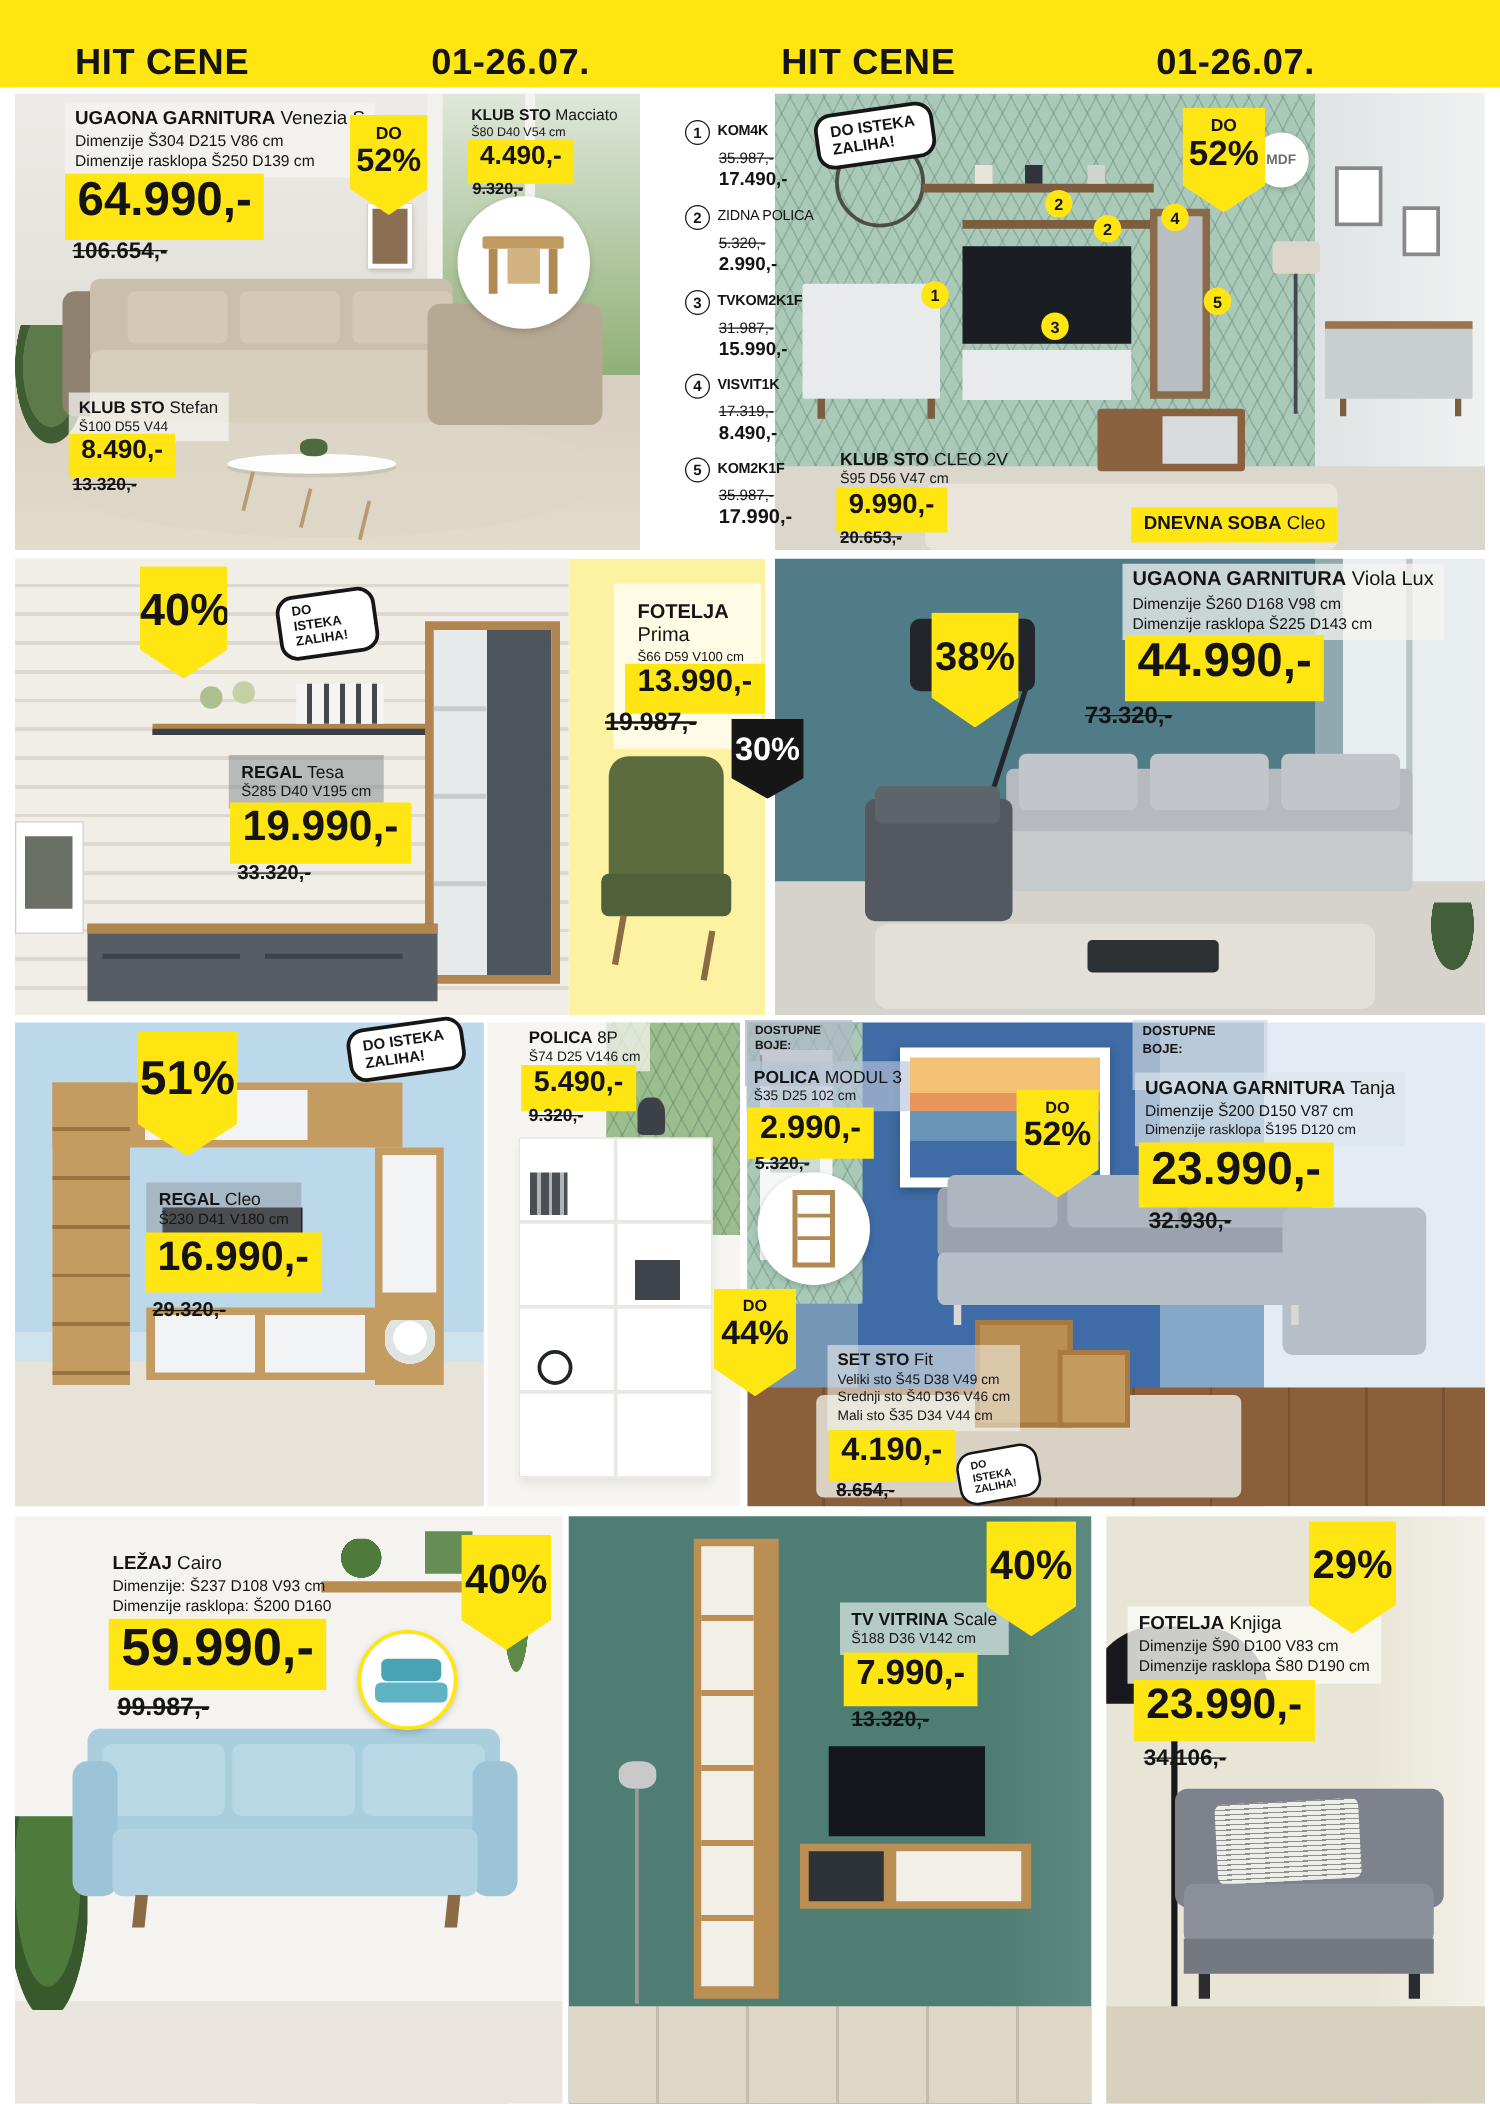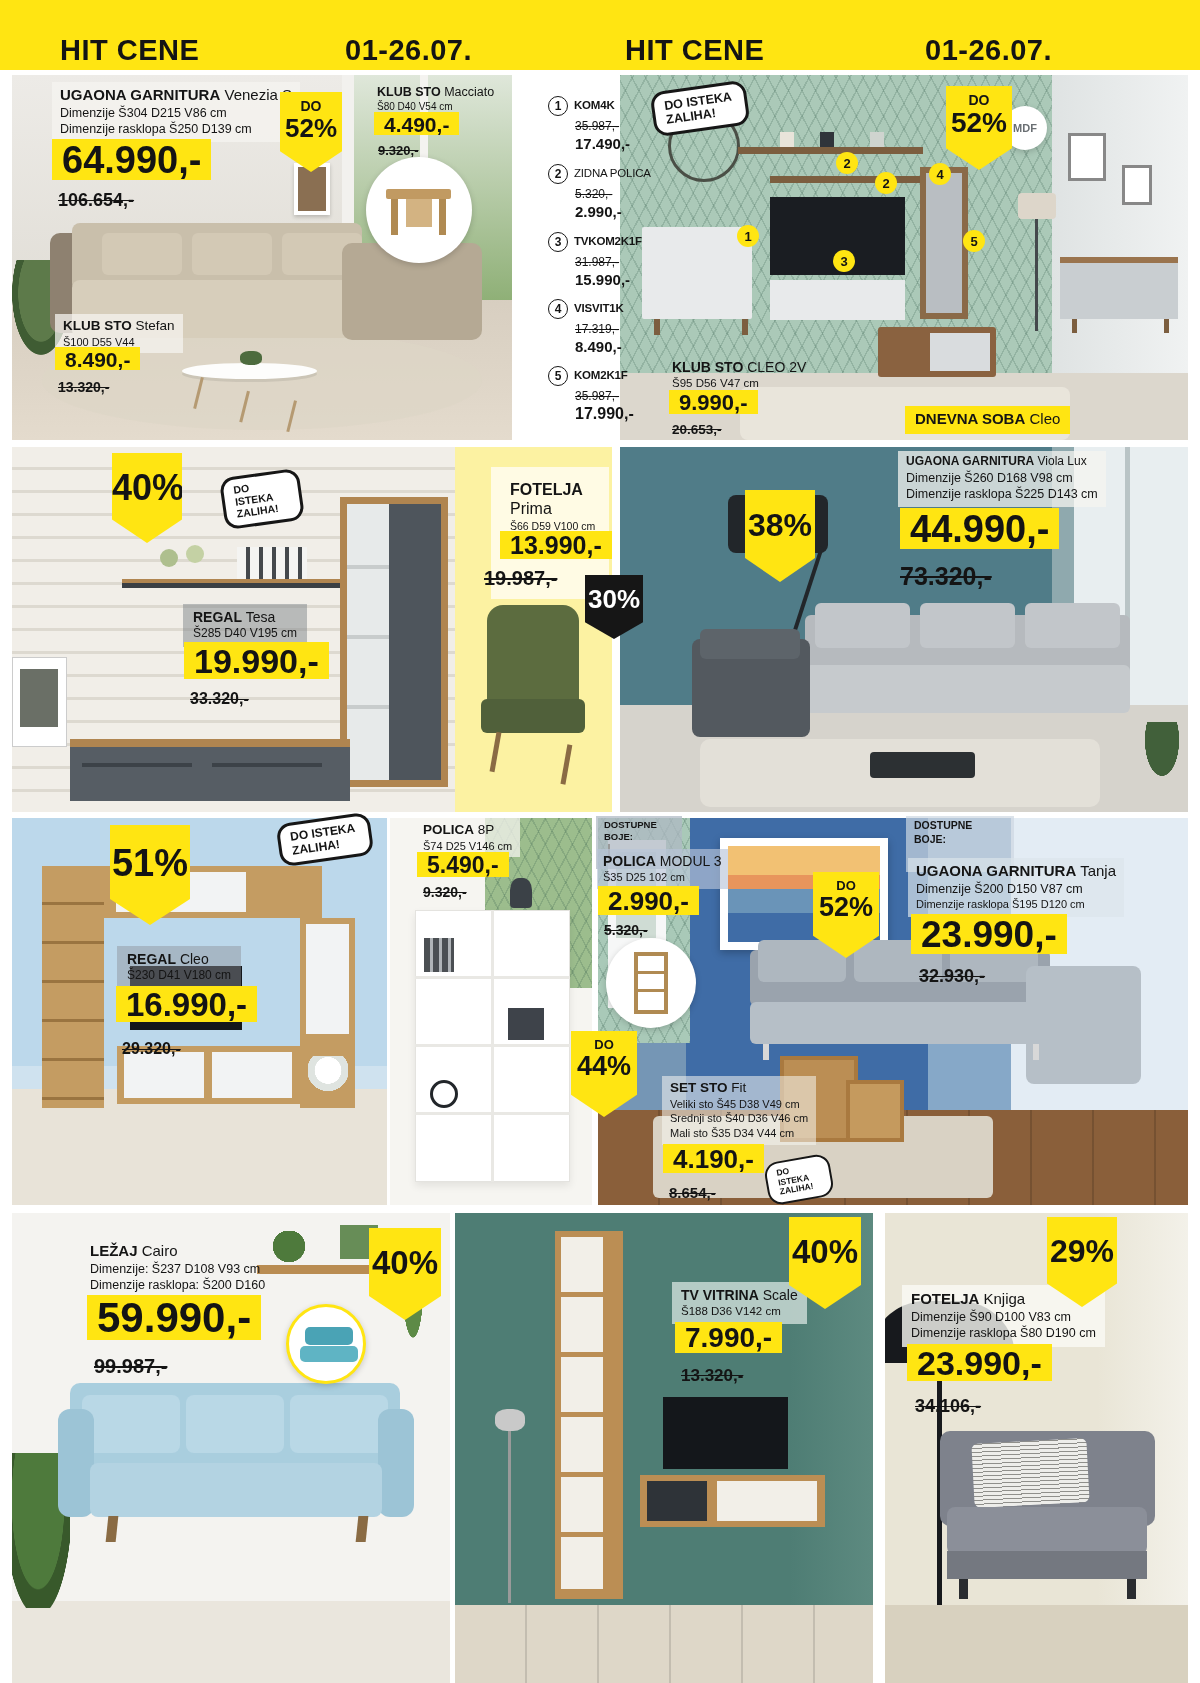--- a/index.html
+++ b/index.html
@@ -6,21 +6,21 @@
 html,body{width:1200px;height:1683px}
 body{position:relative;background:#fff;font-family:"Liberation Sans",sans-serif;color:#141414;overflow:hidden}
 .photo{position:absolute;overflow:hidden;z-index:1}
 .sh{position:absolute}
 .geo{background-image:repeating-linear-gradient(62deg,rgba(52,92,75,.20) 0 1.5px,transparent 1.5px 12px),repeating-linear-gradient(-62deg,rgba(52,92,75,.20) 0 1.5px,transparent 1.5px 12px)}
 .band{position:absolute;left:0;top:0;width:1200px;height:70px;background:#ffe512;z-index:2}
 .band span{position:absolute;font-weight:700;font-size:29px;letter-spacing:.5px}
 .ov{position:absolute;z-index:5;line-height:1.3}
 .nm{font-weight:700}
 .dim{font-size:12px;line-height:1.32;font-weight:500}
-.plate{position:absolute;z-index:5;background:#ffe512;display:inline-block;font-weight:700;padding:2px 10px 0;white-space:nowrap;line-height:1.02}
+.plate{position:absolute;z-index:5;background:#ffe512;display:inline-block;font-weight:700;padding:2px 10px 12px;white-space:nowrap;line-height:1.02}
 .old{position:absolute;z-index:5;text-decoration:line-through;font-weight:600;white-space:nowrap}
 .pennant{position:absolute;z-index:6;background:#ffe512;text-align:center;clip-path:polygon(0 0,100% 0,100% 74%,50% 100%,0 74%);font-weight:700;color:#141414}
 .pennant.black{background:#161616;color:#fff}
 .pfx{display:block;line-height:1.05;padding-top:7px}
 .val{display:block;line-height:1.08}
 .bubble{position:absolute;z-index:7;background:#fff;border:3px solid #161616;border-radius:14px;font-weight:700;display:flex;align-items:center;padding:5px 10px;text-align:left;line-height:1.14}
 .marker{position:absolute;z-index:6;width:22px;height:22px;background:#ffe512;border-radius:50%;display:flex;align-items:center;justify-content:center;font-weight:700;font-size:13px}
 .liplate{background:rgba(245,244,240,.74);padding:3px 8px 4px}
 .num{flex:0 0 auto;width:20px;height:20px;border:1.5px solid #161616;border-radius:50%;text-align:center;line-height:18px;font-weight:700;font-size:12px;background:#fff;display:inline-block}
 .circ{position:absolute;z-index:5;background:#fff;border-radius:50%;box-shadow:0 2px 6px rgba(0,0,0,.18)}
@@ -228,26 +228,26 @@
   <div class="sh" style="left:72px;top:192px;width:118px;height:98px;background:#53595f;border-radius:8px"></div>
   <div class="sh" style="left:80px;top:182px;width:100px;height:30px;background:#5d646a;border-radius:6px"></div>
   <div class="sh" style="left:250px;top:305px;width:105px;height:26px;background:#2c3033;border-radius:4px"></div>
   <div class="sh" style="left:522px;top:275px;width:40px;height:60px;background:radial-gradient(ellipse at 50% 30%,#41603a 0 60%,transparent 61%)"></div>
 </div>
 
 <div class="pennant" style="left:745px;top:490px;width:70px;height:92px">
   <span class="val" style="font-size:32px;padding-top:18px">38%</span>
 </div>
 <div class="ov liplate" style="left:898px;top:451px">
-  <div style="font-size:12px"><span class="nm">UGAONA GARNITURA</span> <span>Viola Lux</span></div>
+  <div style="font-size:16px"><span class="nm">UGAONA GARNITURA</span> <span>Viola Lux</span></div>
   <div class="dim" style="font-size:12.5px">Dimenzije Š260 D168 V98 cm</div>
   <div class="dim" style="font-size:12.5px">Dimenzije rasklopa Š225 D143 cm</div>
 </div>
 <div class="plate" style="left:900px;top:508px;font-size:38px">44.990,-</div>
-<div class="old" style="left:900px;top:562px;font-size:25px">73.320,-</div>
+<div class="old" style="left:868px;top:562px;font-size:19px">73.320,-</div>
 
 <div class="photo" style="left:12px;top:818px;width:375px;height:387px;background:linear-gradient(180deg,#bcd8eb 0 64%,#cfe2ef 64% 70%,#e8e3d8 70%)">
   <div class="sh" style="left:30px;top:48px;width:280px;height:52px;background:#c49c62"></div>
   <div class="sh" style="left:104px;top:54px;width:130px;height:40px;background:#f2f3f4"></div>
   <div class="sh" style="left:30px;top:48px;width:62px;height:242px;background:#c49c62;background-image:repeating-linear-gradient(180deg,transparent 0 36px,#9a7440 36px 39px)"></div>
   <div class="sh" style="left:118px;top:148px;width:112px;height:64px;background:#14171b"></div>
   <div class="sh" style="left:105px;top:228px;width:185px;height:58px;background:#c49c62"></div>
   <div class="sh" style="left:112px;top:234px;width:80px;height:46px;background:#f2f3f4;box-shadow:88px 0 0 #f2f3f4"></div>
   <div class="sh" style="left:288px;top:100px;width:55px;height:190px;background:#c49c62"></div>
   <div class="sh" style="left:294px;top:106px;width:43px;height:110px;background:#f2f3f4"></div>

